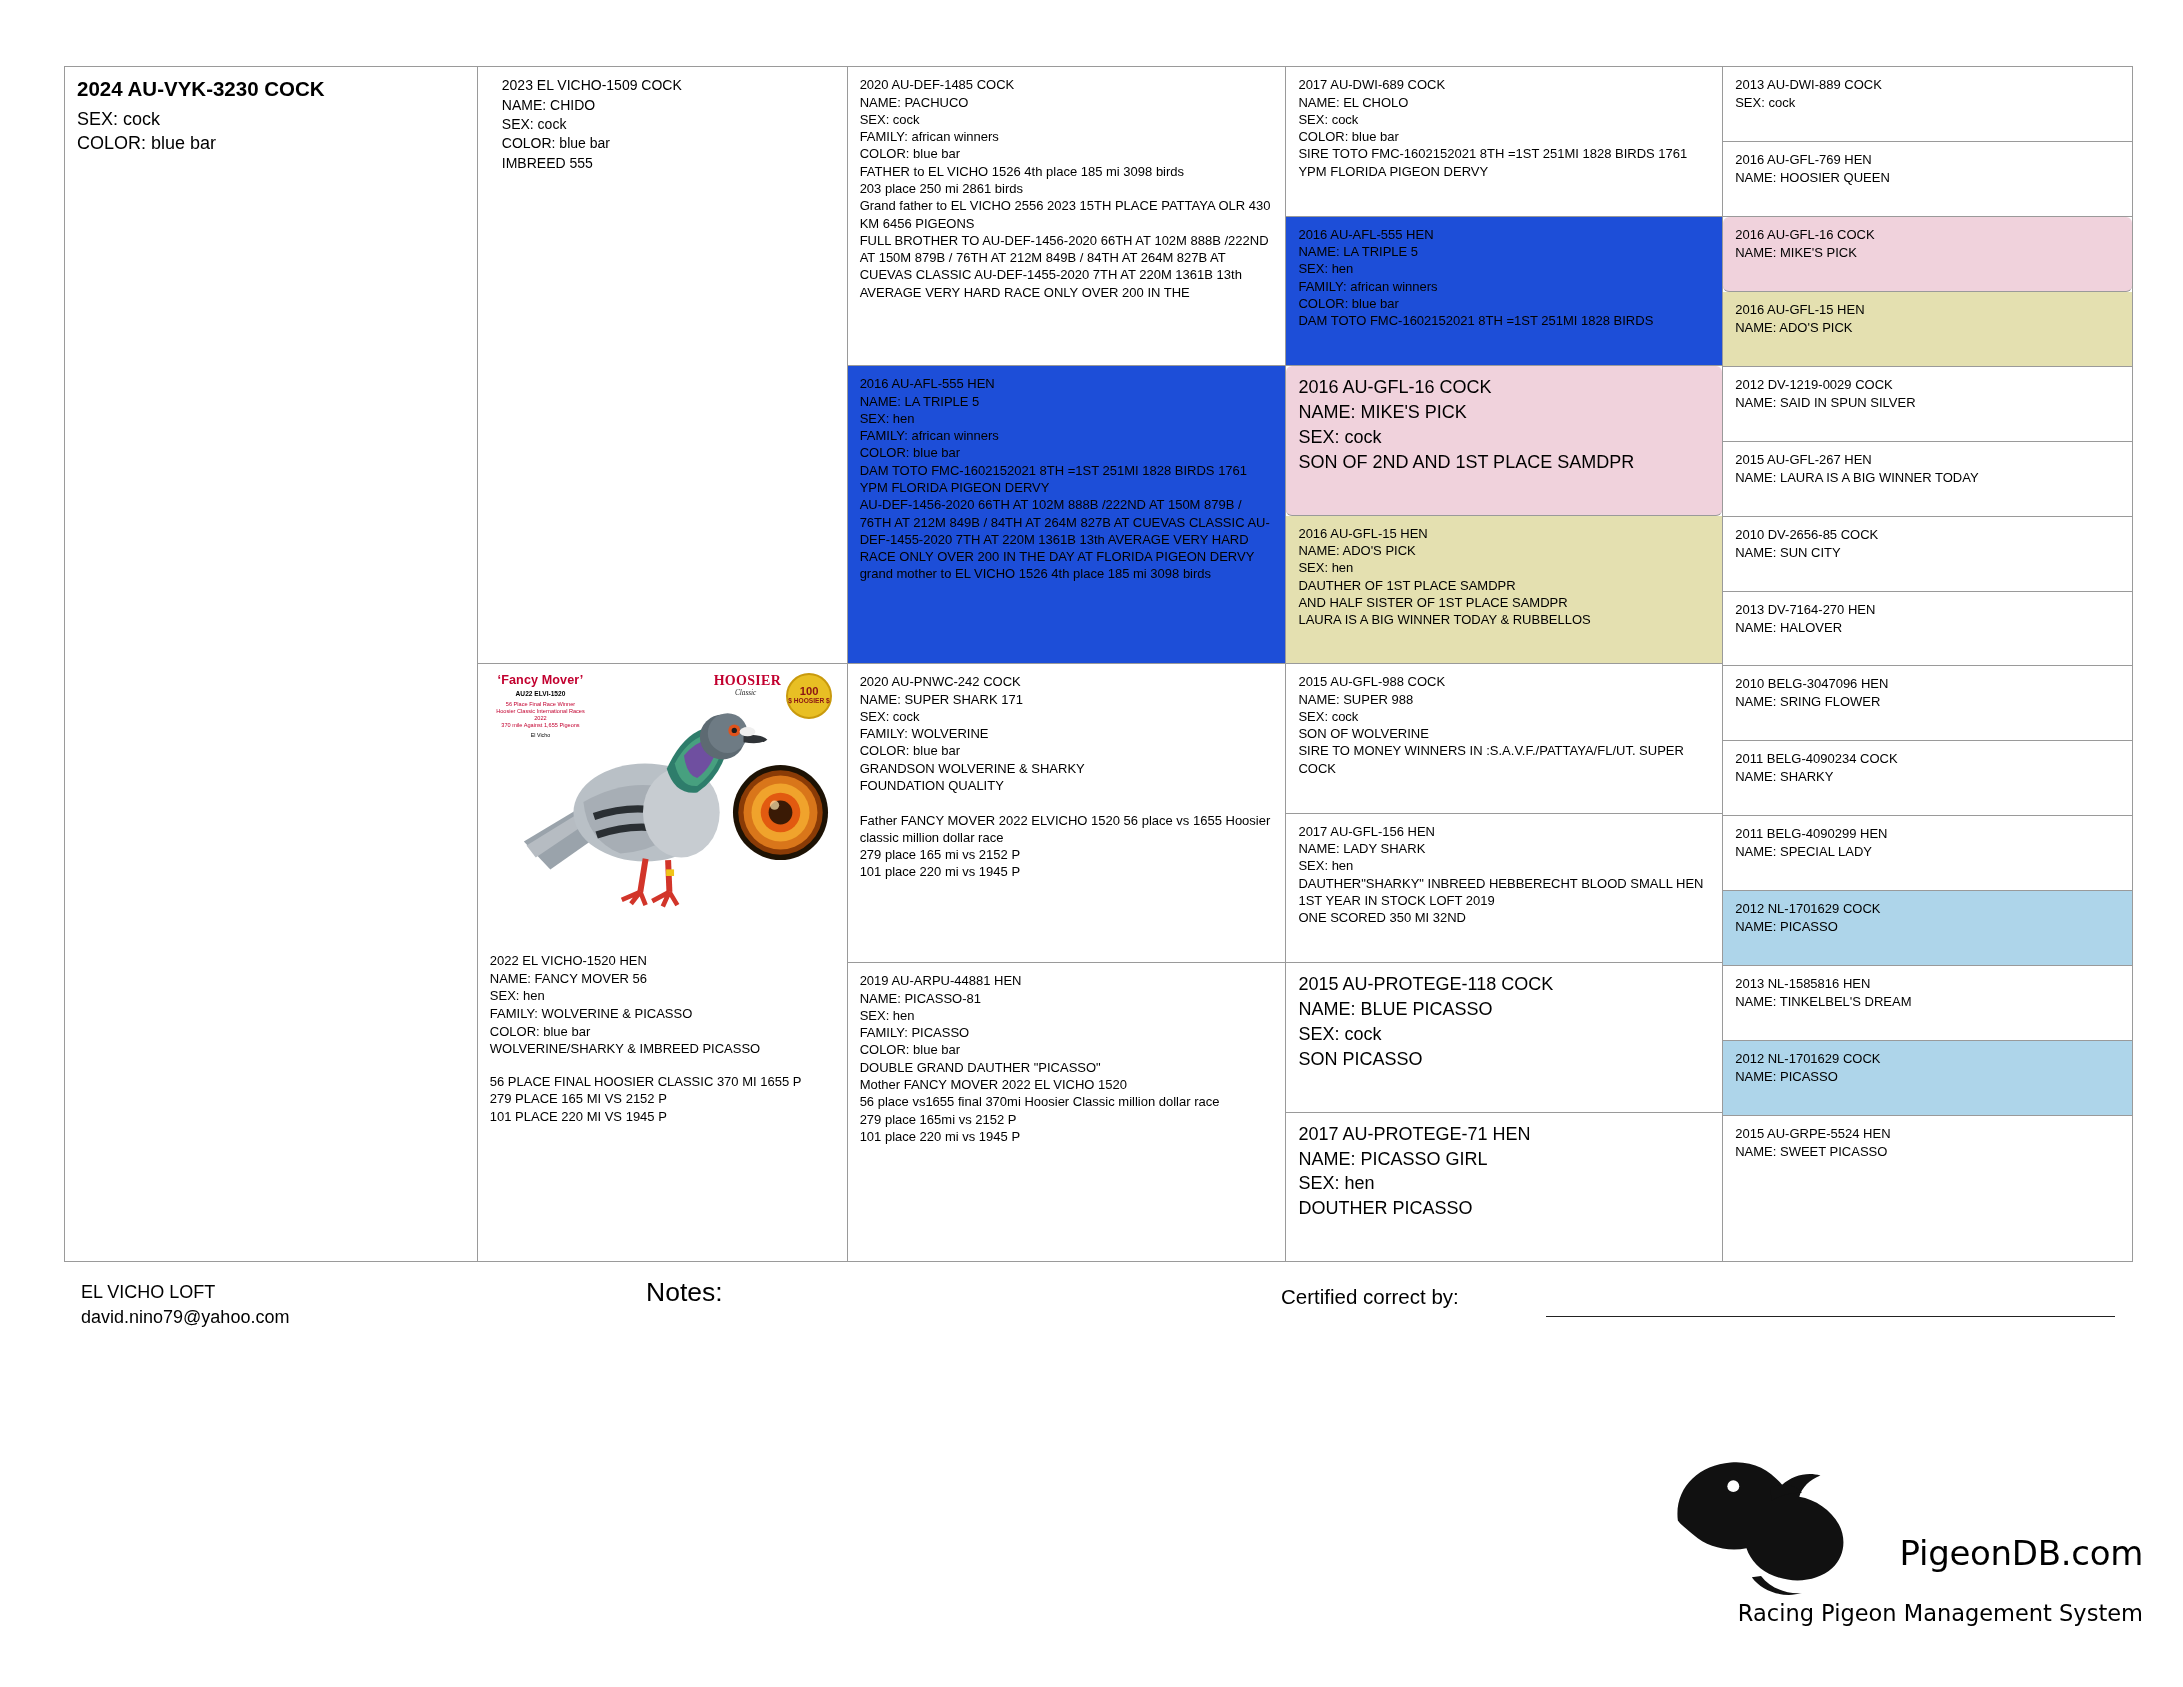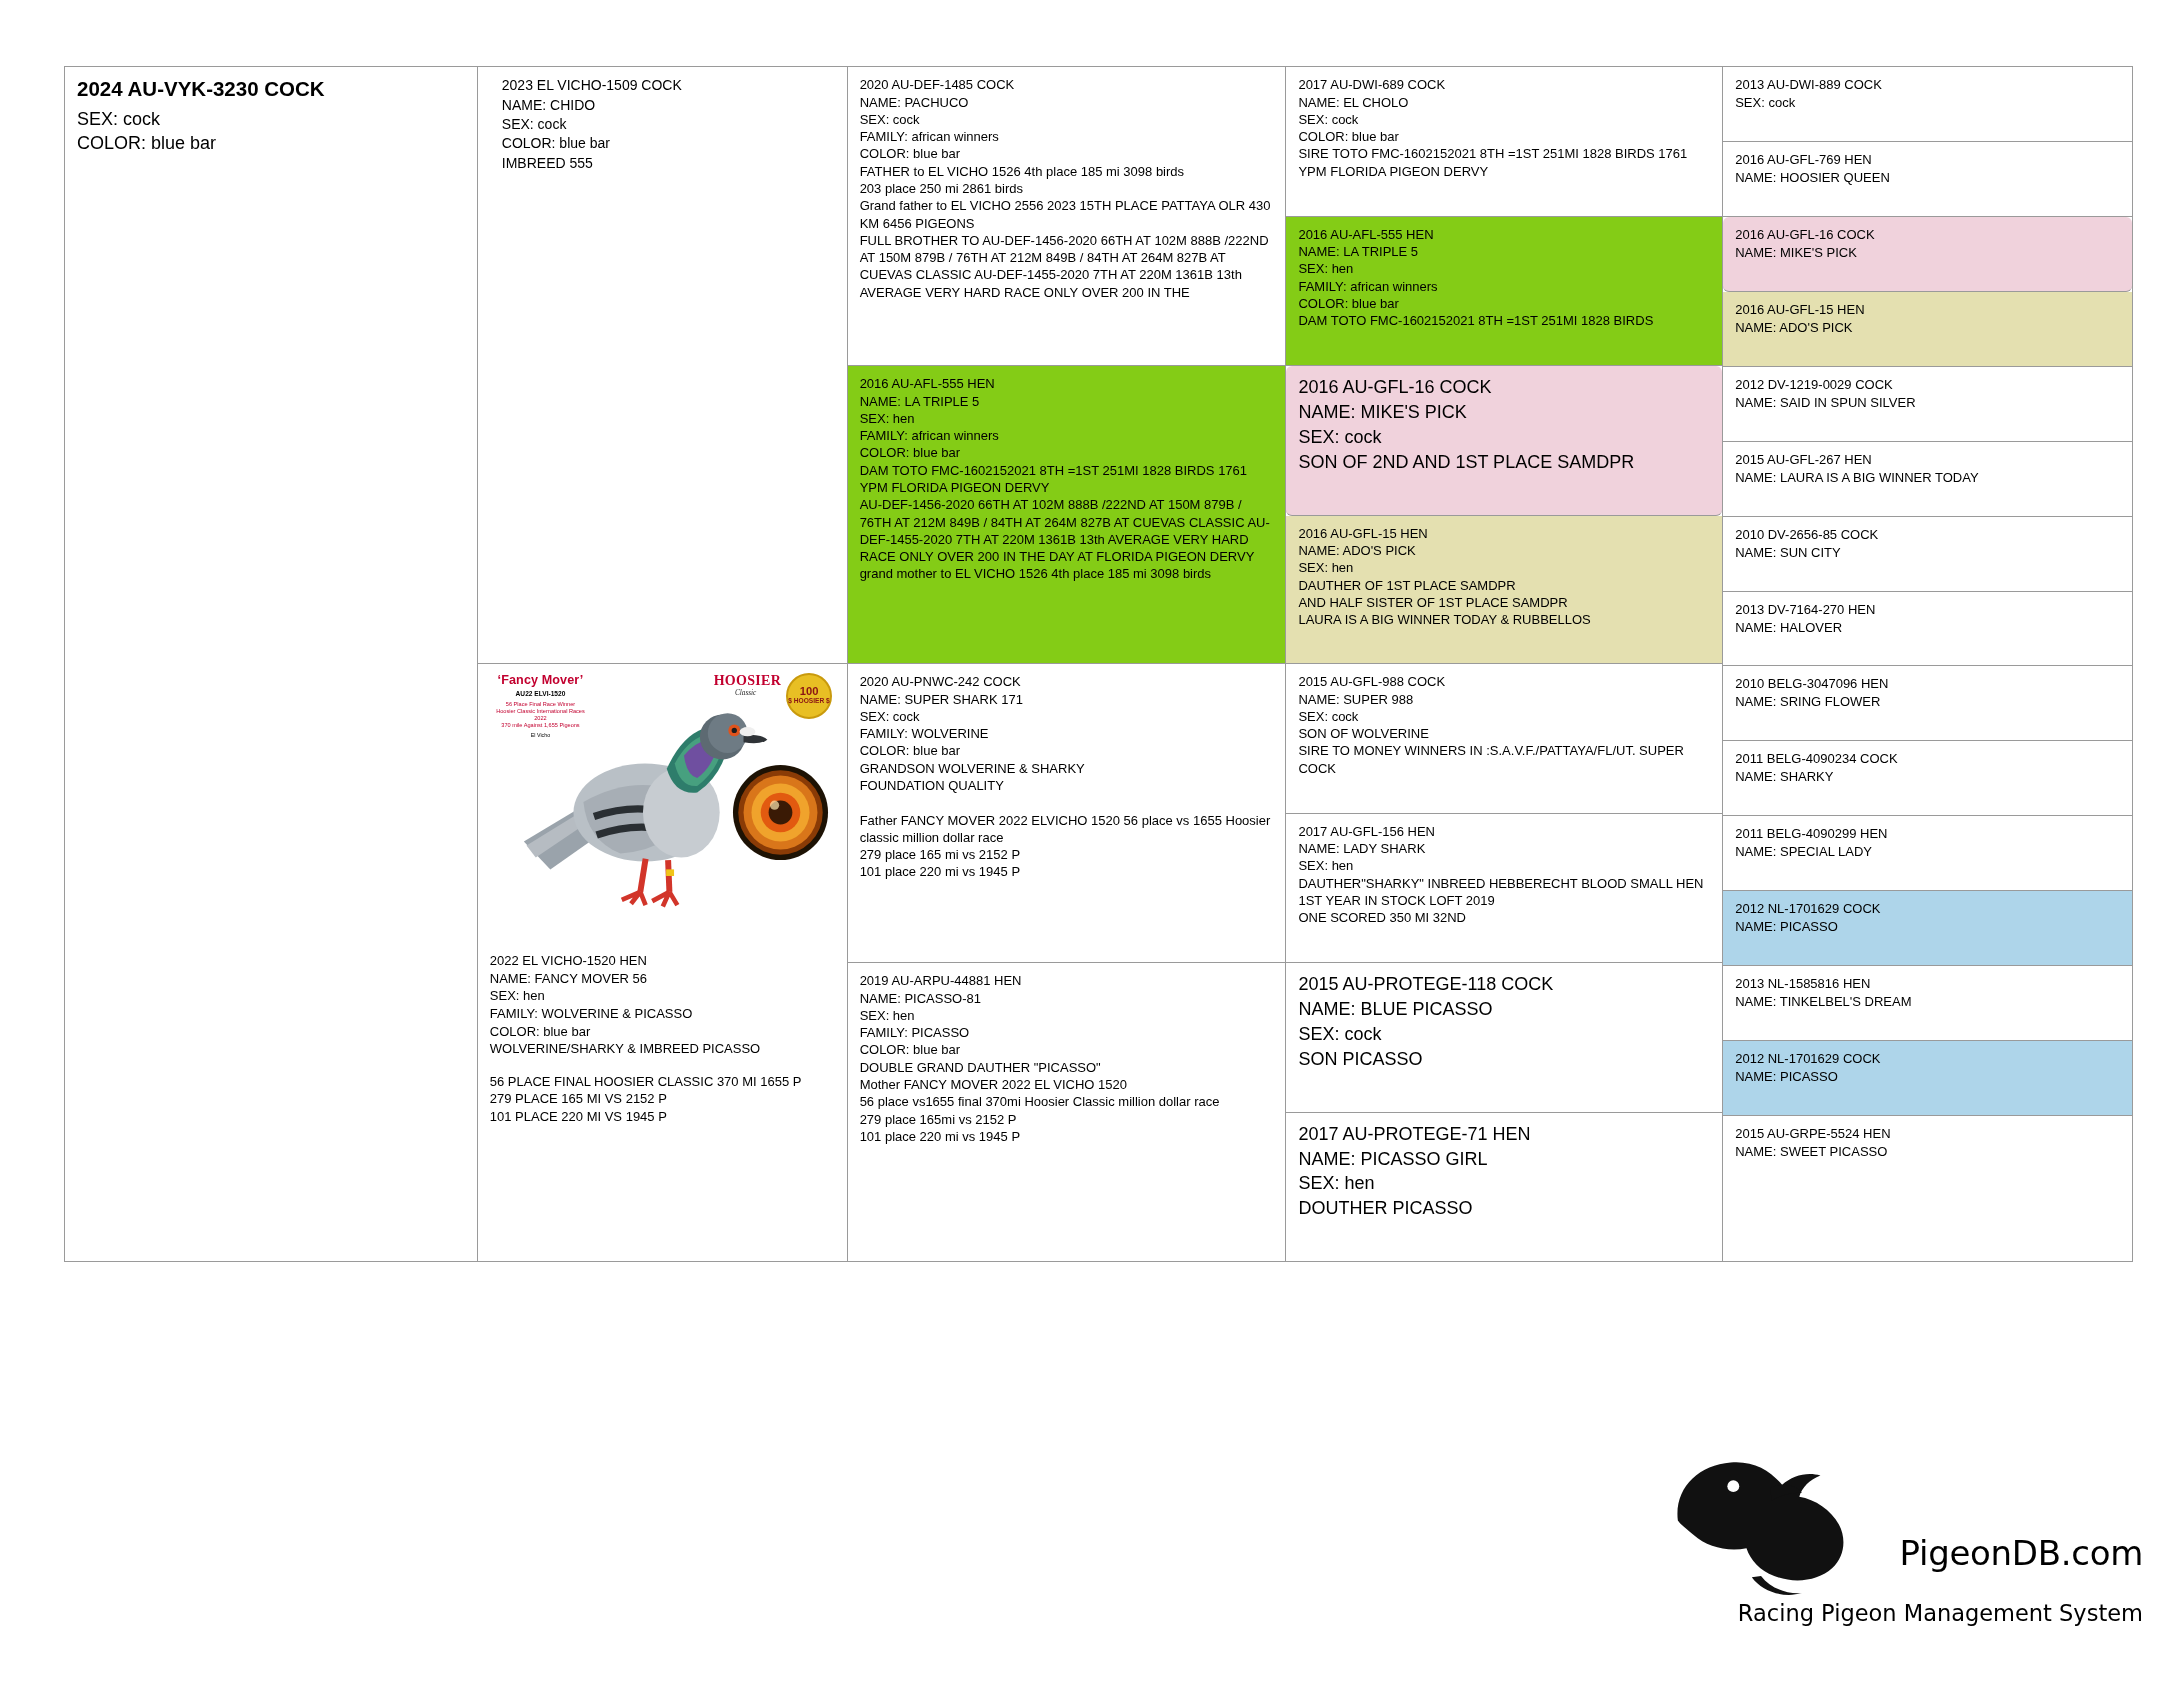--- a/index.html
+++ b/index.html
@@ -79,21 +79,21 @@
     font-size: 13px;
     line-height: 1.36;
   }
   .sm-tight {
     font-size: 13px;
     line-height: 1.33;
   }
   .gap { height: 14.6px; }
 
   
-  .tint-green { background: #84cc16; }
+  .tint-green { background: #1d4ed8; }
   .tint-pink  { background: #f0d2dc; border-radius: 6px; }
   .tint-khaki { background: #e4e0b0; }
   .tint-blue  { background: #aed5ea; }
 
   
   .photo-cell {
     padding: 0;
     position: relative;
   }
   .photo-wrap {
@@ -518,20 +518,27 @@
           <div class="sm-tight">NAME: PICASSO</div>
         </div>
       <div class="cell nb" style="height:74px;" id="g4c15">
           <div class="sm-tight">2015 AU-GRPE-5524 HEN</div>
           <div class="sm-tight">NAME: SWEET PICASSO</div>
         </div>
     </div>
 
   </div>
 
+  <div class="footer">
+    <div class="loft-name">EL VICHO LOFT</div>
+    <div class="loft-email">david.nino79@yahoo.com</div>
+    <div class="notes-label">Notes:</div>
+    <div class="certified">Certified correct by:</div>
+    <div class="cert-line"></div>
+  </div>
 
   <svg class="brand-logo" width="218" height="165" viewBox="0 0 330 250">
     <path d="M36 128 C30 80 66 44 116 40 C150 37 176 52 194 74 C210 60 232 54 252 60 C236 66 224 78 220 92 C244 96 268 112 280 134 C292 156 288 184 270 200 C248 220 212 224 182 212 C160 204 146 188 140 170 C112 176 80 168 60 150 C48 140 40 134 36 128 Z" fill="#111111"></path>
     <circle cx="120" cy="76" r="9" fill="#ffffff"></circle>
     <path d="M176 78 C196 70 214 74 224 86 C206 86 190 90 178 98 Z" fill="#111111"></path>
     <path d="M148 214 C164 236 196 246 224 238 C200 240 176 230 162 212 Z" fill="#111111"></path>
   </svg>
   <div class="brand-name">PigeonDB.com</div>
   <div class="brand-sub">Racing Pigeon Management System</div>
 

